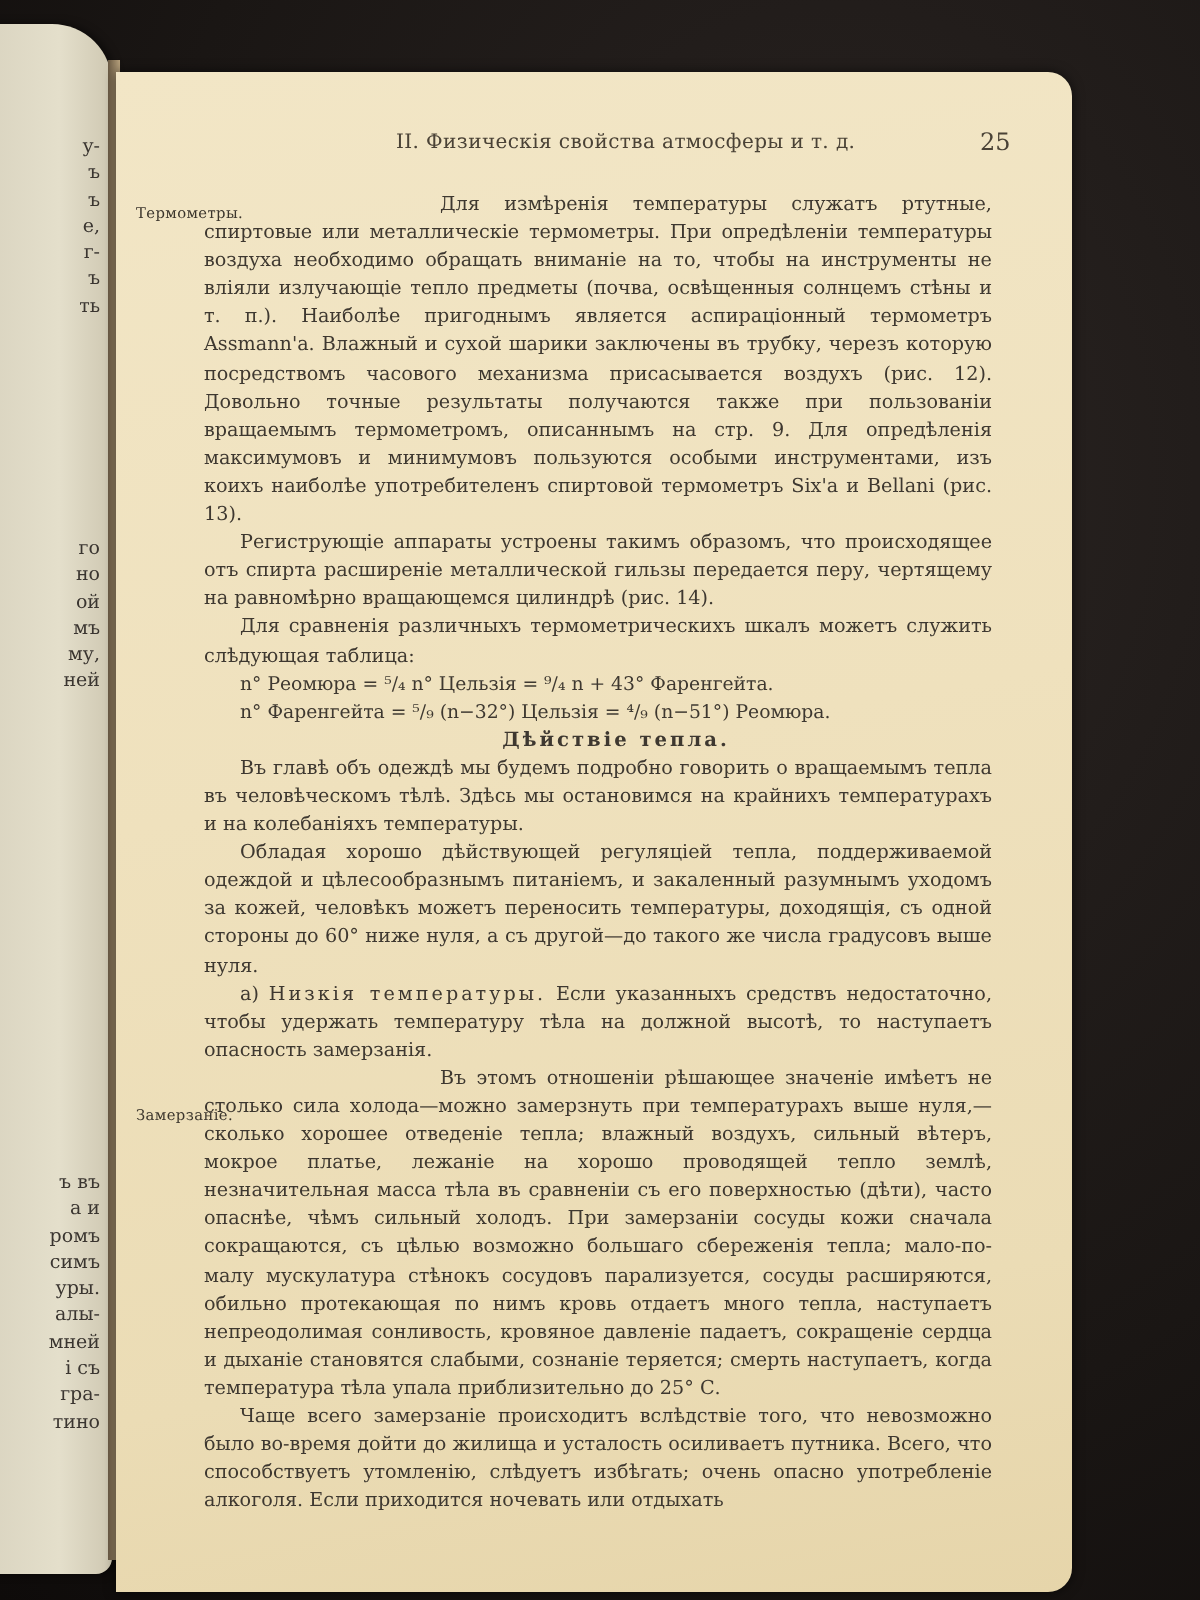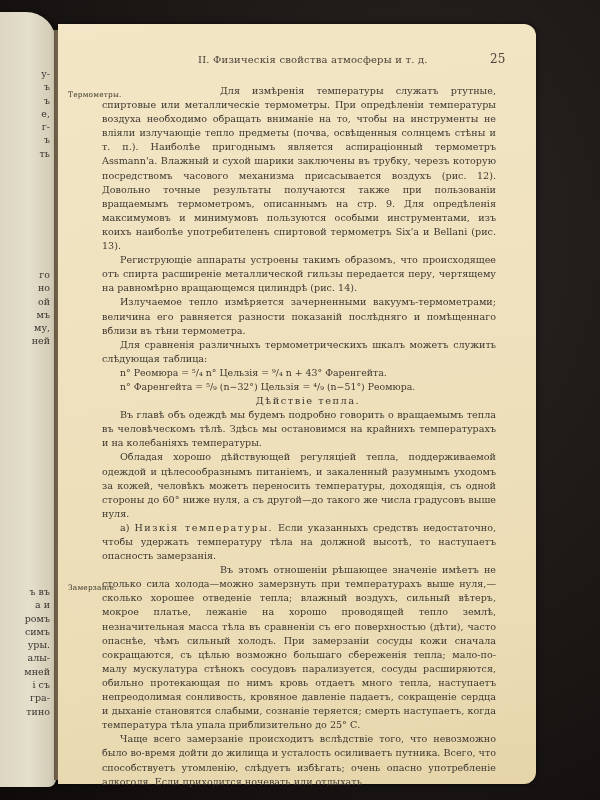--- a/index.html
+++ b/index.html
@@ -17,21 +17,21 @@
   }
   .left-frag {
     position:absolute; right:6px; font-size:9.5px; color:#3a3530; line-height:13.3px;
     text-align:right; white-space:pre;
   }
   .gutter {
     position:absolute; left:54px; top:30px; width:6px; height:750px;
     background: linear-gradient(90deg,#6a5a44,#b8a27d);
   }
   .page {
-    position:absolute; left:58px; top:24px; width:478px; height:760px;
+    position:absolute; left:58px; top:36px; width:478px; height:760px;
     background: linear-gradient(170deg, #f2e6c6 0%, #efe1bd 45%, #ebdcb5 80%, #e6d5aa 100%);
     border-radius: 0 12px 12px 0;
     box-shadow: 0 0 6px rgba(0,0,0,.6);
   }
   .header {
     position:absolute; top:30px; left:0; width:100%; height:16px;
     font-size:10px; color:#4a4236;
   }
   .header .title { position:absolute; left:140px; top:0; letter-spacing:.2px; }
   .header .num { position:absolute; left:432px; top:-2px; font-size:12px; }
@@ -39,21 +39,21 @@
     position:absolute; left:44px; top:60px; width:394px;
     font-size:9.6px; line-height:14.1px; color:#3e3830;
     text-align:justify;
   }
   .body p { margin:0; text-indent:18px; }
   .margin-note {
     position:absolute; left:-34px; font-size:7.4px; color:#3b352c; letter-spacing:.2px;
     text-indent:0;
   }
   .formula { margin:0 0 0 48px; text-indent:0; white-space:nowrap; font-size:9.4px; }
-  .heading { text-align:center; letter-spacing:1.5px; margin:6px 0 3px; text-indent:0; font-size:9.8px; }
+  .heading { text-align:center; letter-spacing:1.5px; margin:6px 0 3px; text-indent:0; font-size:9.8px;font-weight:bold; }
   .spaced { letter-spacing:1.5px; }
 </style>
 </head>
 <body>
 
 <div class="left-page">
   <div class="left-frag" style="top:55px">у-
 ъ
 ъ
 е,
@@ -84,21 +84,20 @@
     <span class="title">II. Физическія свойства атмосферы и т. д.</span>
     <span class="num">25</span>
   </div>
 
   <div class="body">
     <p style="position:relative">
       <span class="margin-note" style="top:4px">Термометры.</span>
       <span style="display:inline-block;width:100px"></span><span>Для измѣренія температуры служатъ ртутные, спиртовые или металлическіе термометры. При опредѣленіи температуры воздуха необходимо обращать вниманіе на то, чтобы на инструменты не вліяли излучающіе тепло предметы (почва, освѣщенныя солнцемъ стѣны и т. п.). Наиболѣе пригоднымъ является аспираціонный термометръ Assmann'a. Влажный и сухой шарики заключены въ трубку, черезъ которую посредствомъ часового механизма присасывается воздухъ (рис. 12). Довольно точные результаты получаются также при пользованіи вращаемымъ термометромъ, описаннымъ на стр. 9. Для опредѣленія максимумовъ и минимумовъ пользуются особыми инструментами, изъ коихъ наиболѣе употребителенъ спиртовой термометръ Six'a и Bellani (рис. 13).</span>
     </p>
     <p>Региструющіе аппараты устроены такимъ образомъ, что происходящее отъ спирта расширеніе металлической гильзы передается перу, чертящему на равномѣрно вращающемся цилиндрѣ (рис. 14).</p>
-    <p>Излучаемое тепло измѣряется зачерненными вакуумъ-термометрами; величина его равняется разности показаній послѣдняго и помѣщеннаго вблизи въ тѣни термометра.</p>
     <p>Для сравненія различныхъ термометрическихъ шкалъ можетъ служить слѣдующая таблица:</p>
     <p class="formula">n° Реомюра = ⁵/₄ n° Цельзія = ⁹/₄ n + 43° Фаренгейта.</p>
     <p class="formula">n° Фаренгейта = ⁵/₉ (n−32°) Цельзія = ⁴/₉ (n−51°) Реомюра.</p>
 
     <p class="heading">Дѣйствіе тепла.</p>
     <p>Въ главѣ объ одеждѣ мы будемъ подробно говорить о вращаемымъ тепла въ человѣческомъ тѣлѣ. Здѣсь мы остановимся на крайнихъ температурахъ и на колебаніяхъ температуры.</p>
     <p>Обладая хорошо дѣйствующей регуляціей тепла, поддерживаемой одеждой и цѣлесообразнымъ питаніемъ, и закаленный разумнымъ уходомъ за кожей, человѣкъ можетъ переносить температуры, доходящія, съ одной стороны до 60° ниже нуля, а съ другой—до такого же числа градусовъ выше нуля.</p>
     <p>
       <span>a) </span><span class="spaced">Низкія температуры.</span><span> Если указанныхъ средствъ недостаточно, чтобы удержать температуру тѣла на должной высотѣ, то наступаетъ опасность замерзанія.</span>
     </p>

